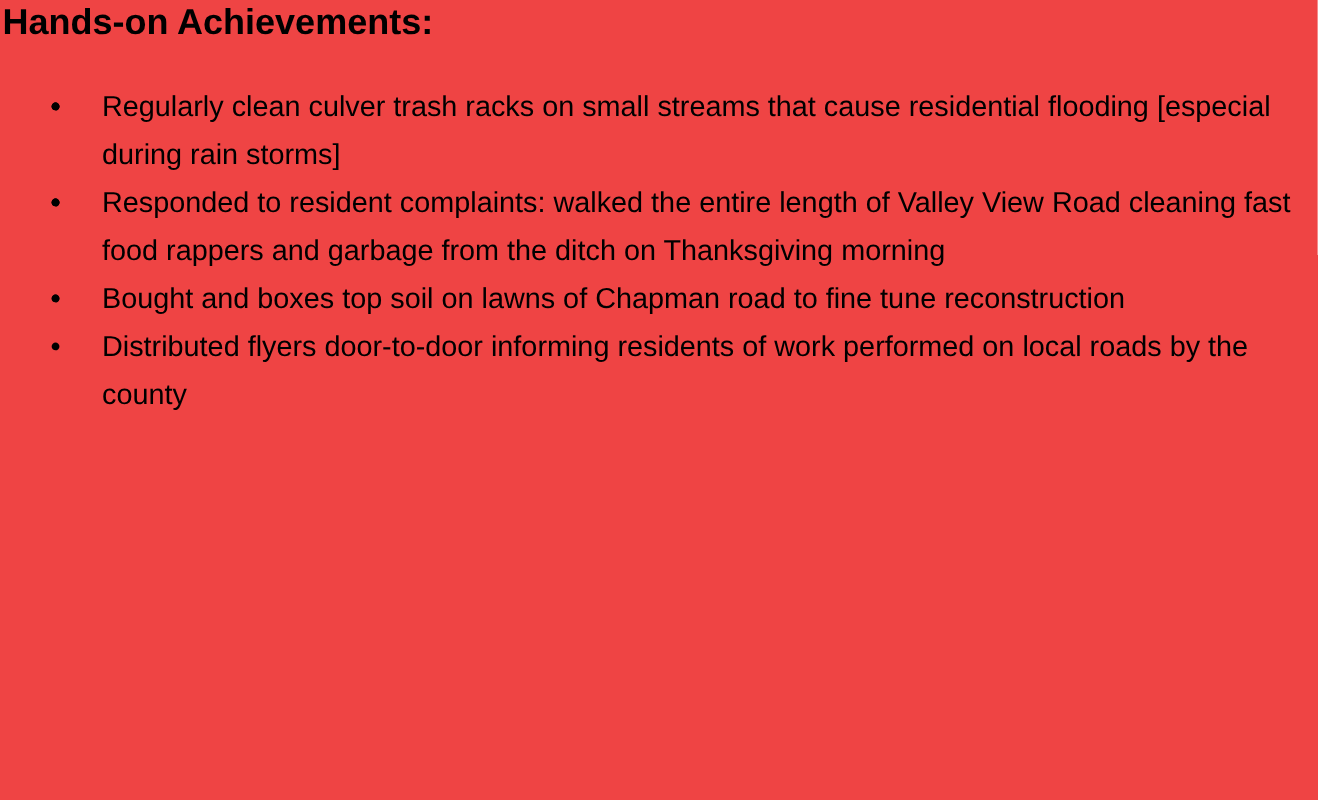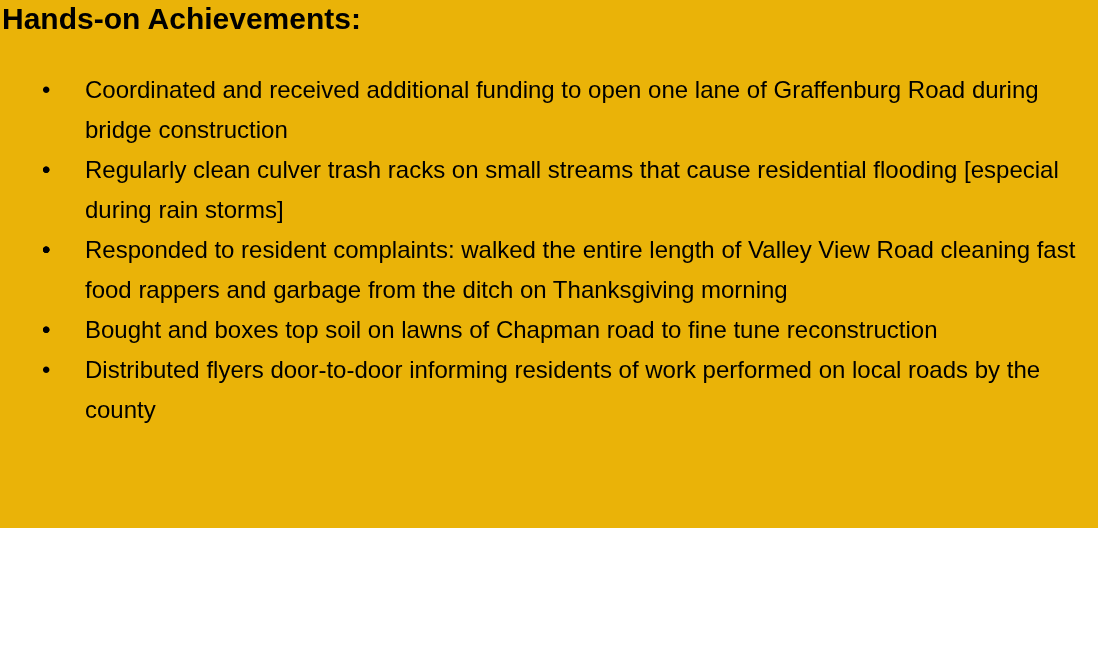--- a/index.html
+++ b/index.html
@@ -9,22 +9,22 @@
     color: #000000;
     font-family: "Liberation Sans", "DejaVu Sans", sans-serif;
   }
   body {
     width: 1098px;
     height: 667px;
     overflow: hidden;
   }
   .doc-page {
     width: 1098px;
-    height: 528px;
-    background: #eab308;
+    height: 667px;
+    background: #ef4444;
   }
   .doc-heading {
     font-size: 30px;
     font-weight: 700;
     line-height: 34px;
     margin: 0;
     padding: 2px 0 0 2px;
     letter-spacing: 0px;
   }
   ul.achievements {
@@ -51,21 +51,20 @@
   }
 </style>
 </head>
 <body>
 
 <div class="doc-page">
   <h1 class="doc-heading">Hands-on Achievements:</h1>
   <ul class="achievements">
     <li>
       <span class="bullet">•</span>
-      <span class="txt">Coordinated and received additional funding to open one lane of Graffenburg Road during bridge construction</span>
     </li>
     <li>
       <span class="bullet">•</span>
     </li>
     <li>
       <span class="bullet">•</span>
       <span class="txt">Regularly clean culver trash racks on small streams that cause residential flooding [especial during rain storms]</span>
     </li>
     <li>
       <span class="bullet">•</span>

